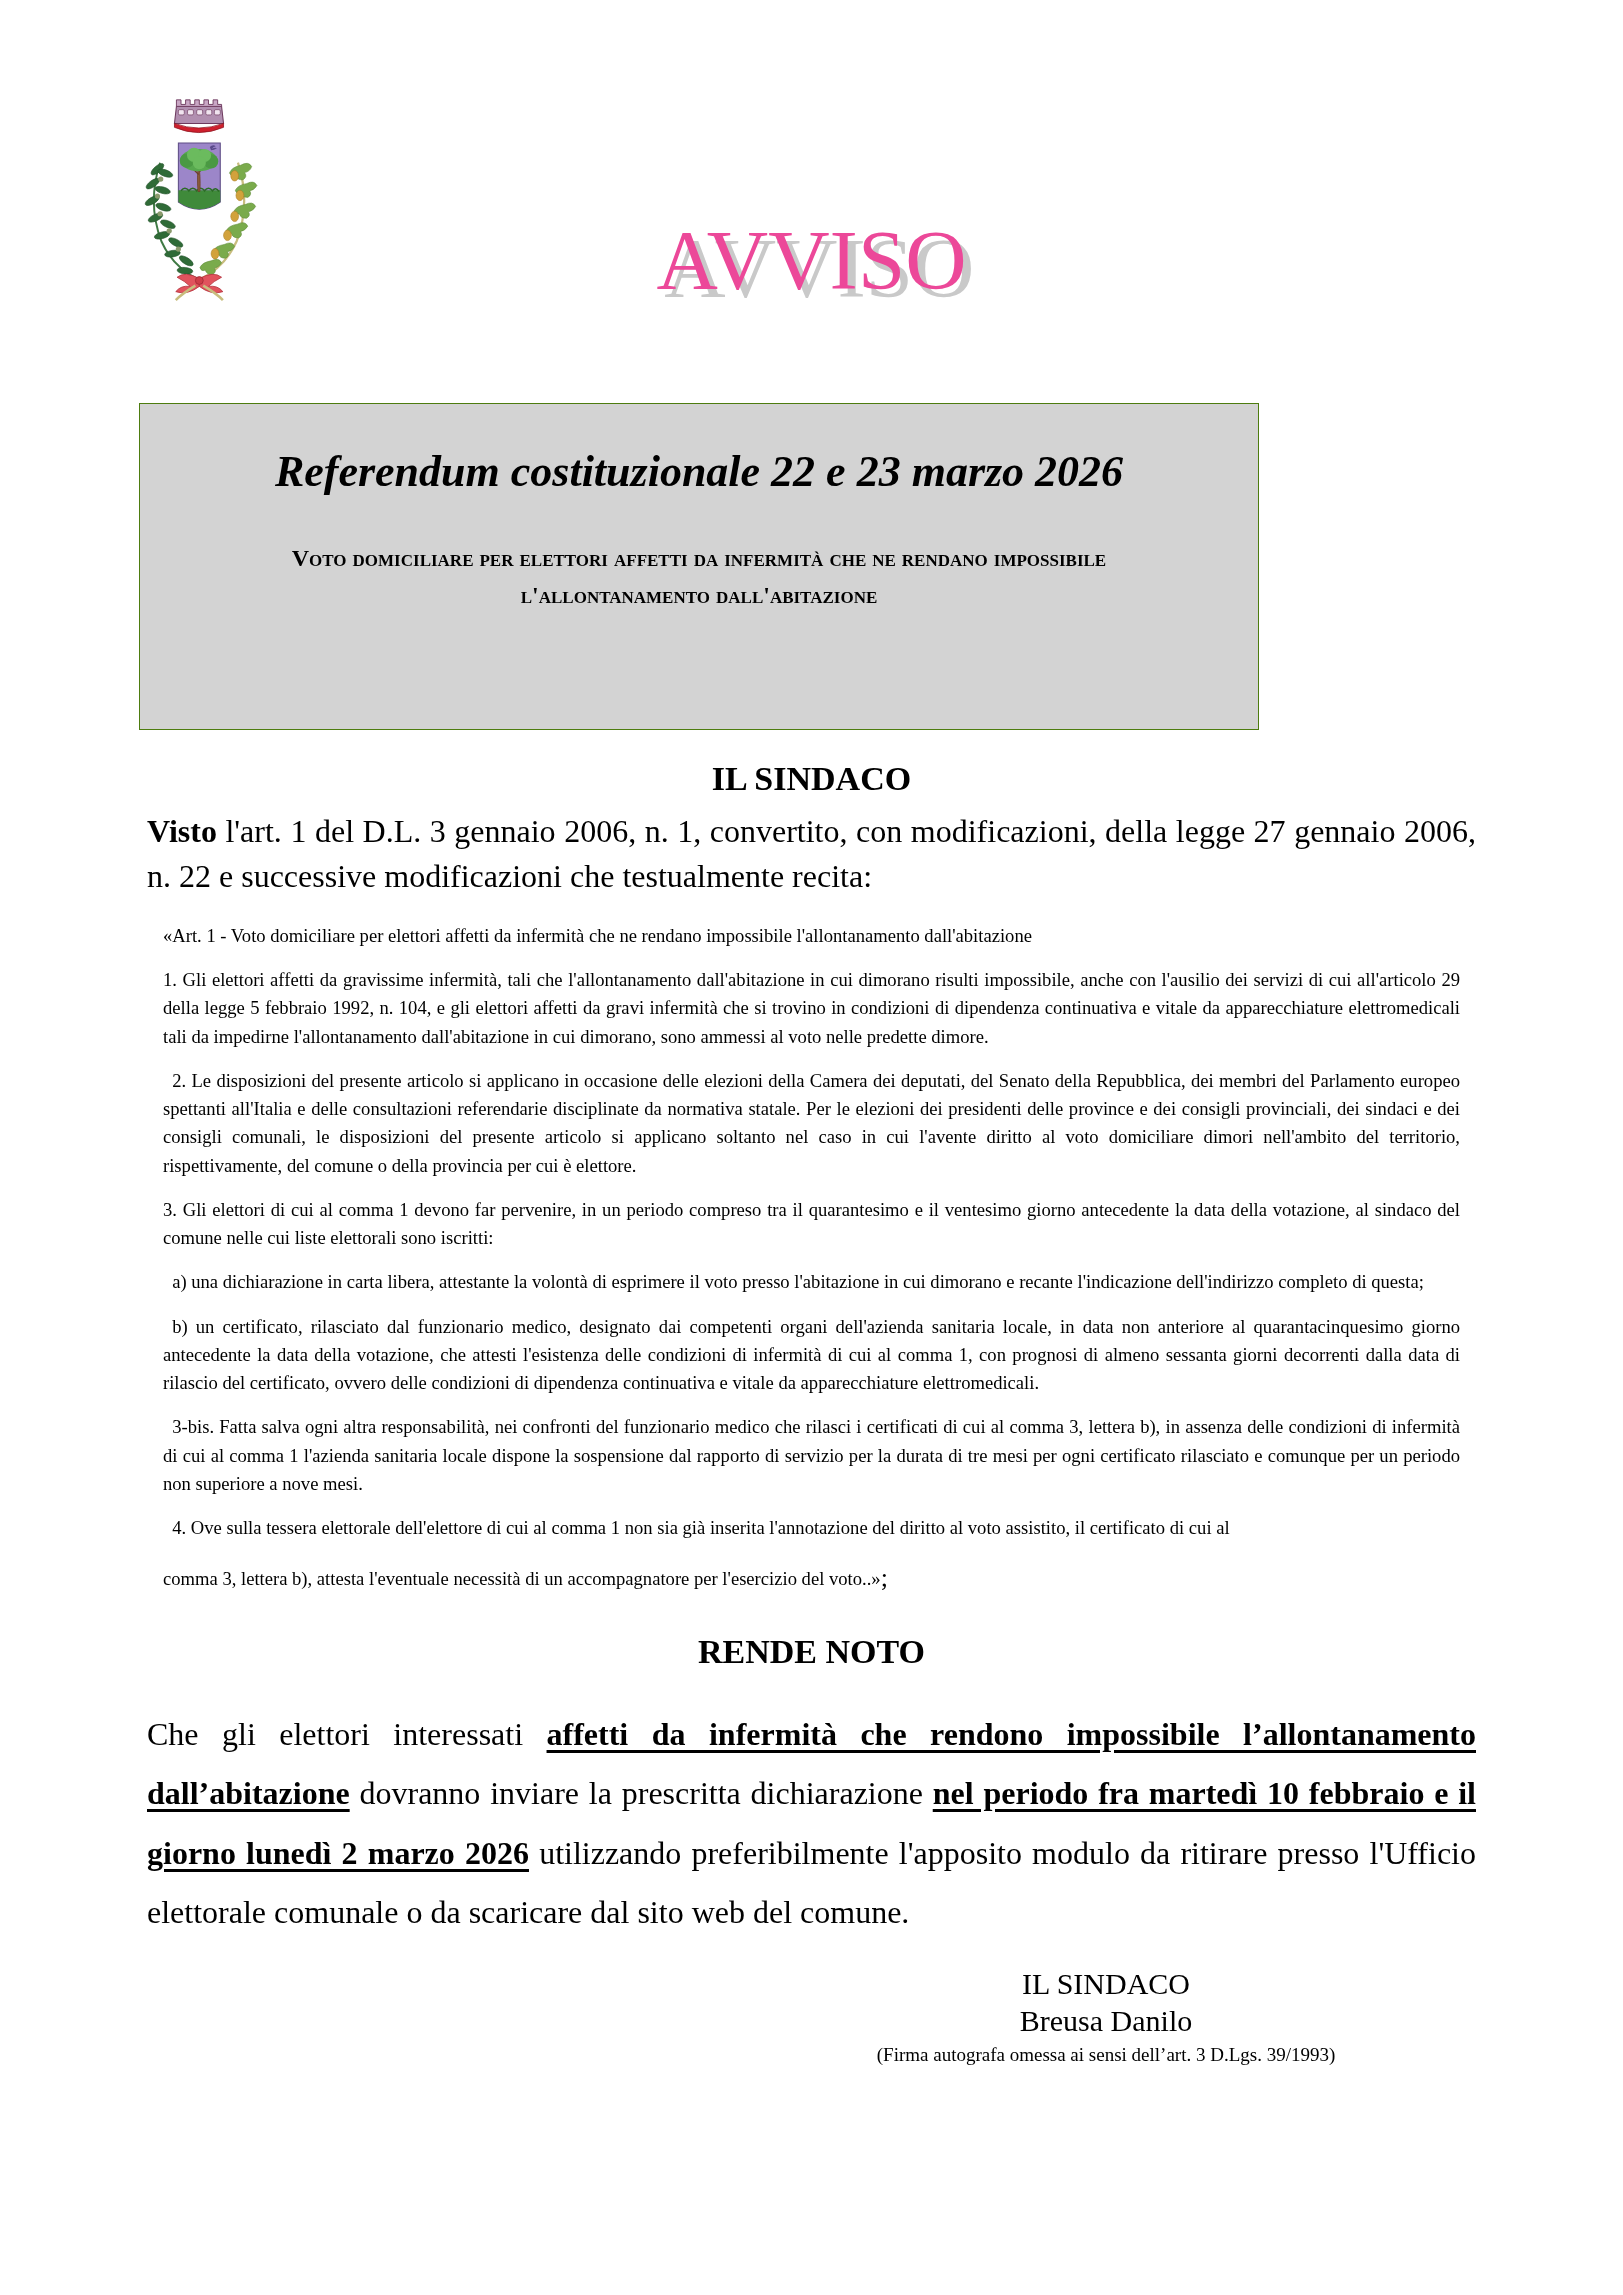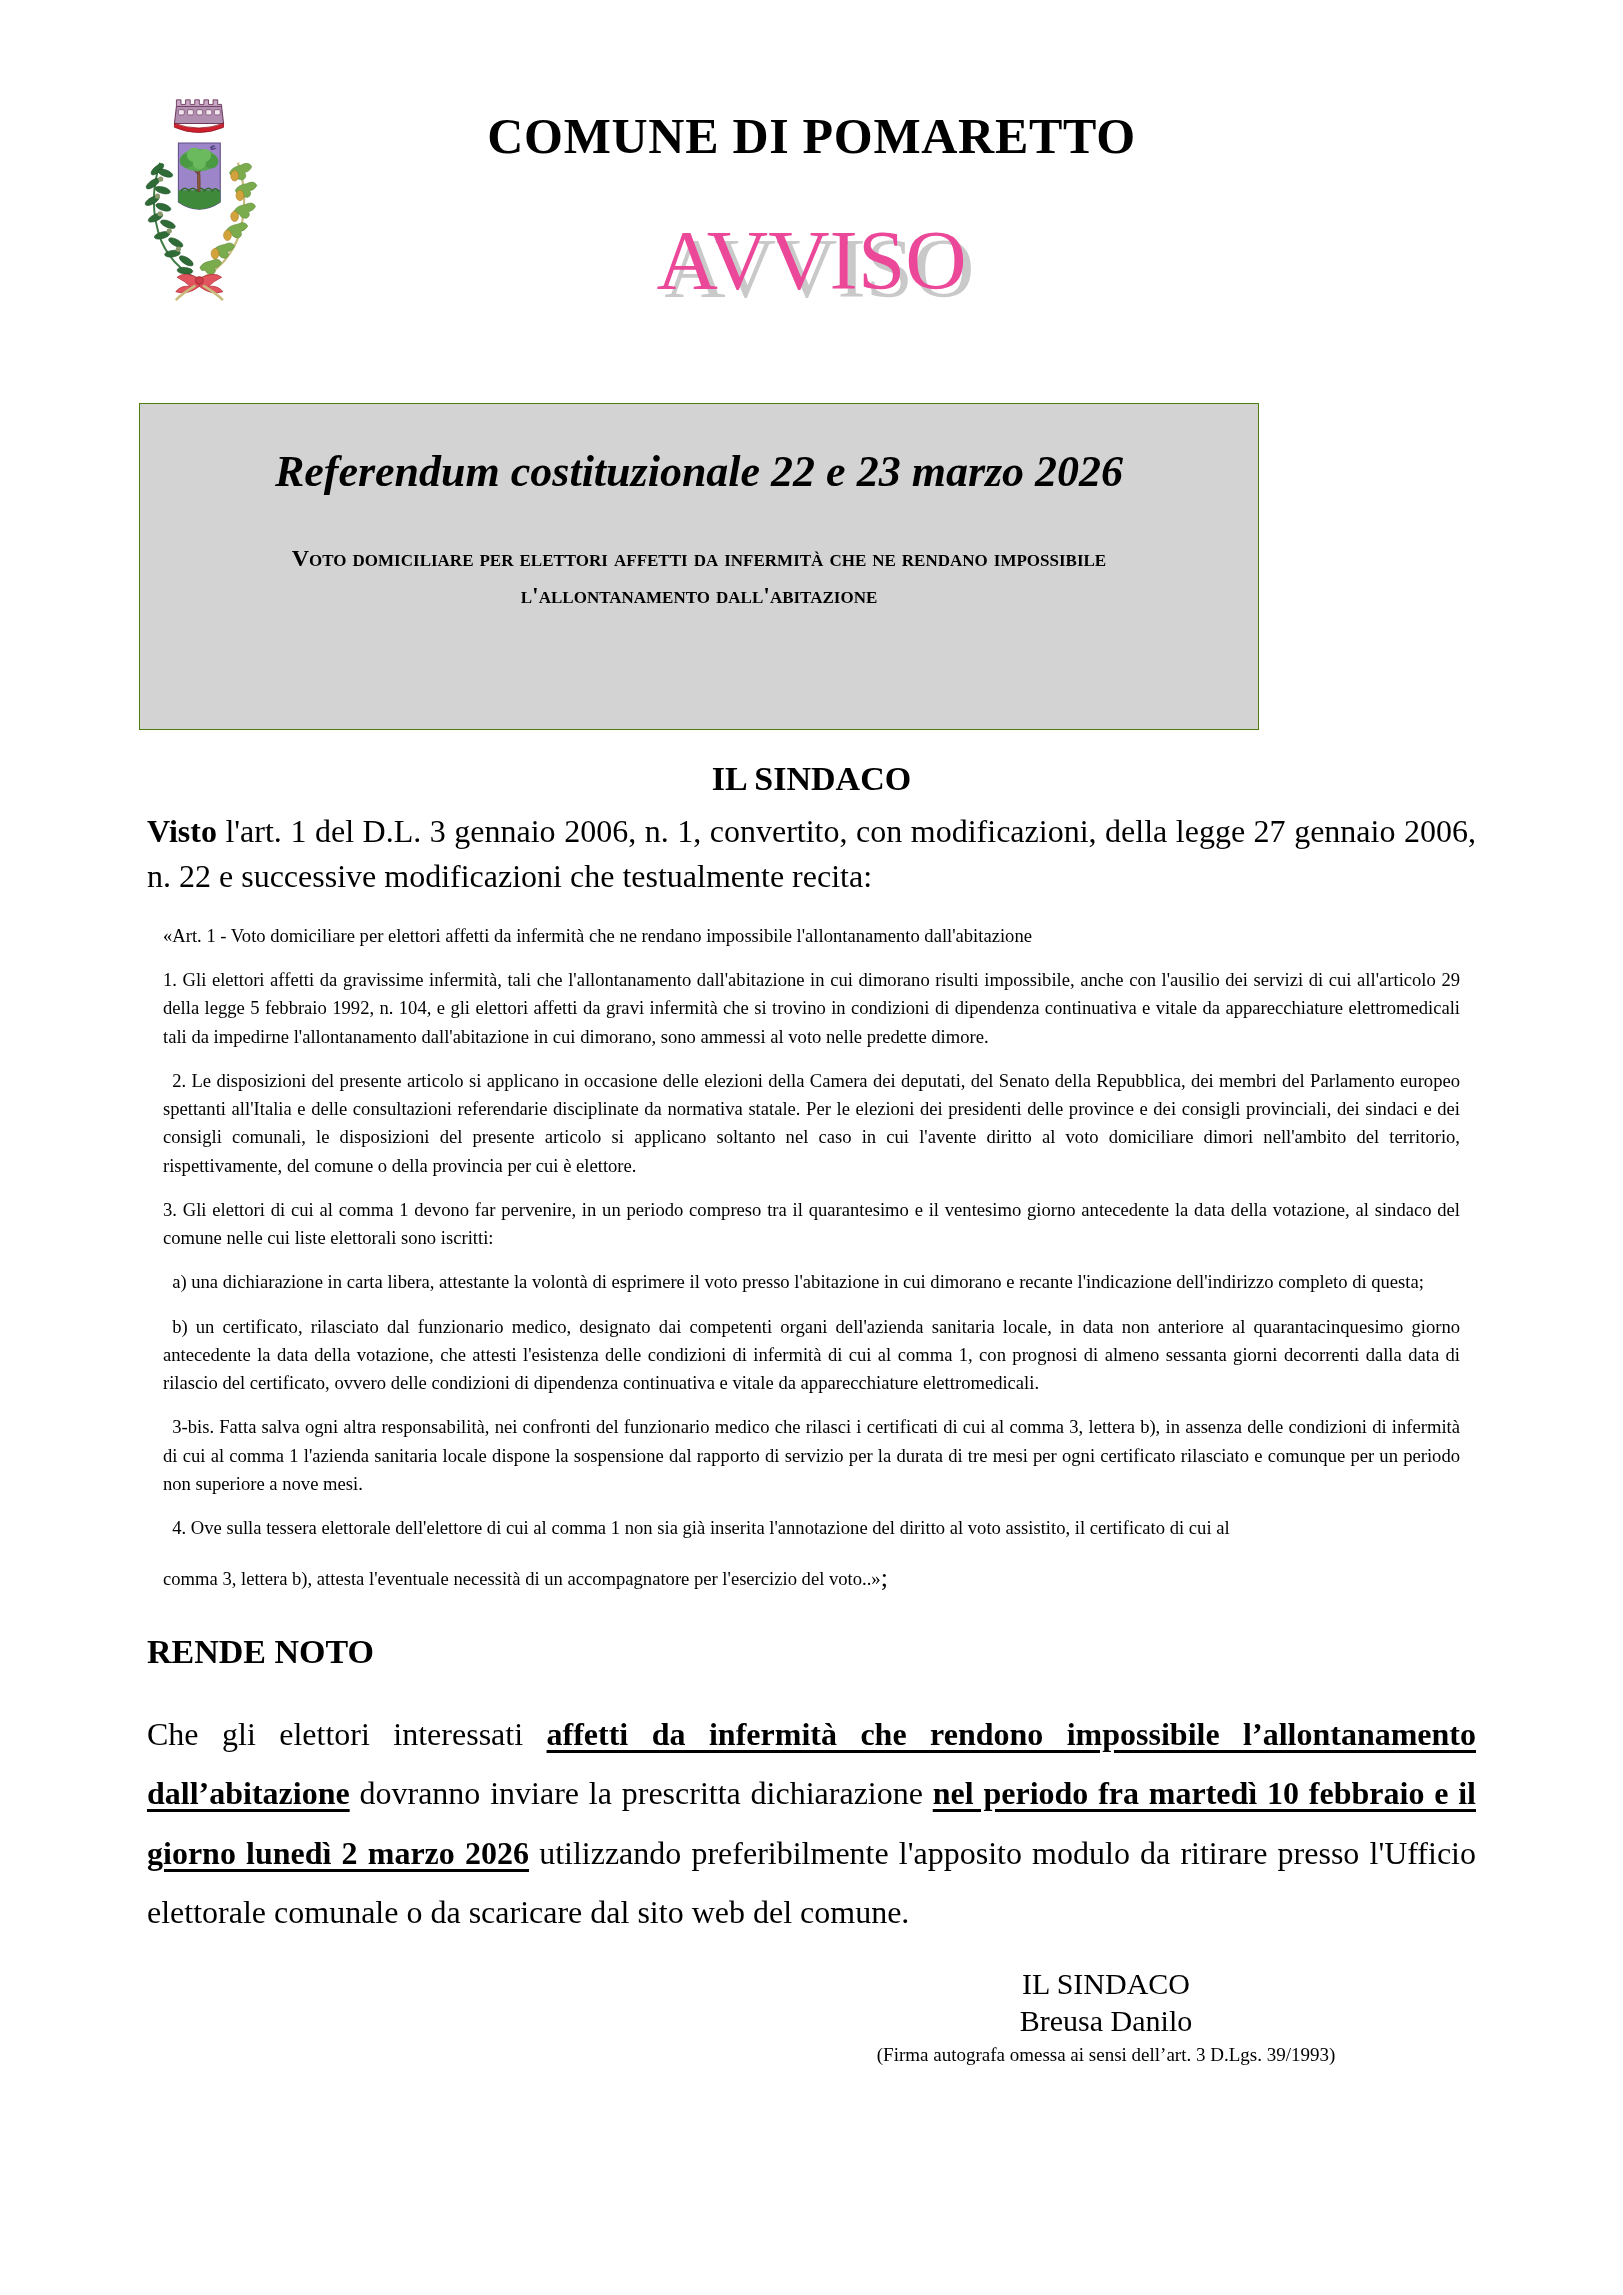--- a/index.html
+++ b/index.html
@@ -139,21 +139,21 @@
 
   .vista-par {
     font-size: 32px;
     line-height: 1.42;
     margin: 34px 0 0 0;
     text-align: left;
   }
   .vista-par b { font-weight: bold; }
 
   .rende-noto {
-    text-align: left;
+    text-align: center;
     font-size: 34px;
     font-weight: bold;
     margin: 35px 0 0 0;
   }
 
   .rende-body {
     font-size: 32px;
     line-height: 1.86;
     text-align: justify;
     margin: 34px 0 0 0;
@@ -277,21 +277,20 @@
         <g>
           <path d="M98 285 q-22 -12 -34 -2 q12 6 20 14 q-14 -2 -22 8 q18 6 36 -8 z" fill="#e1535d" stroke="#b2303c" stroke-width="1.2"></path>
           <path d="M98 285 q22 -12 34 -2 q-12 6 -20 14 q14 -2 22 8 q-18 6 -36 -8 z" fill="#e1535d" stroke="#b2303c" stroke-width="1.2"></path>
           <circle cx="98" cy="288" r="6" fill="#cf3d48" stroke="#9e2a33" stroke-width="1.2"></circle>
           <path d="M92 296 q-20 12 -30 22" fill="none" stroke="#c8bd7e" stroke-width="4"></path>
           <path d="M104 296 q20 12 30 22" fill="none" stroke="#c8bd7e" stroke-width="4"></path>
         </g>
       </svg>
     </div>
 
-    <div class="comune-title">COMUNE DI POMARETTO</div>
 
     <div class="avviso">AVVISO</div>
   </div>
 
   <div class="graybox">
     <div class="graybox-title">Referendum costituzionale 22 e 23 marzo 2026</div>
     <div class="graybox-sub">Voto domiciliare per elettori affetti da infermità che ne rendano impossibile l'allontanamento dall'abitazione</div>
   </div>
 
   <div class="content">

